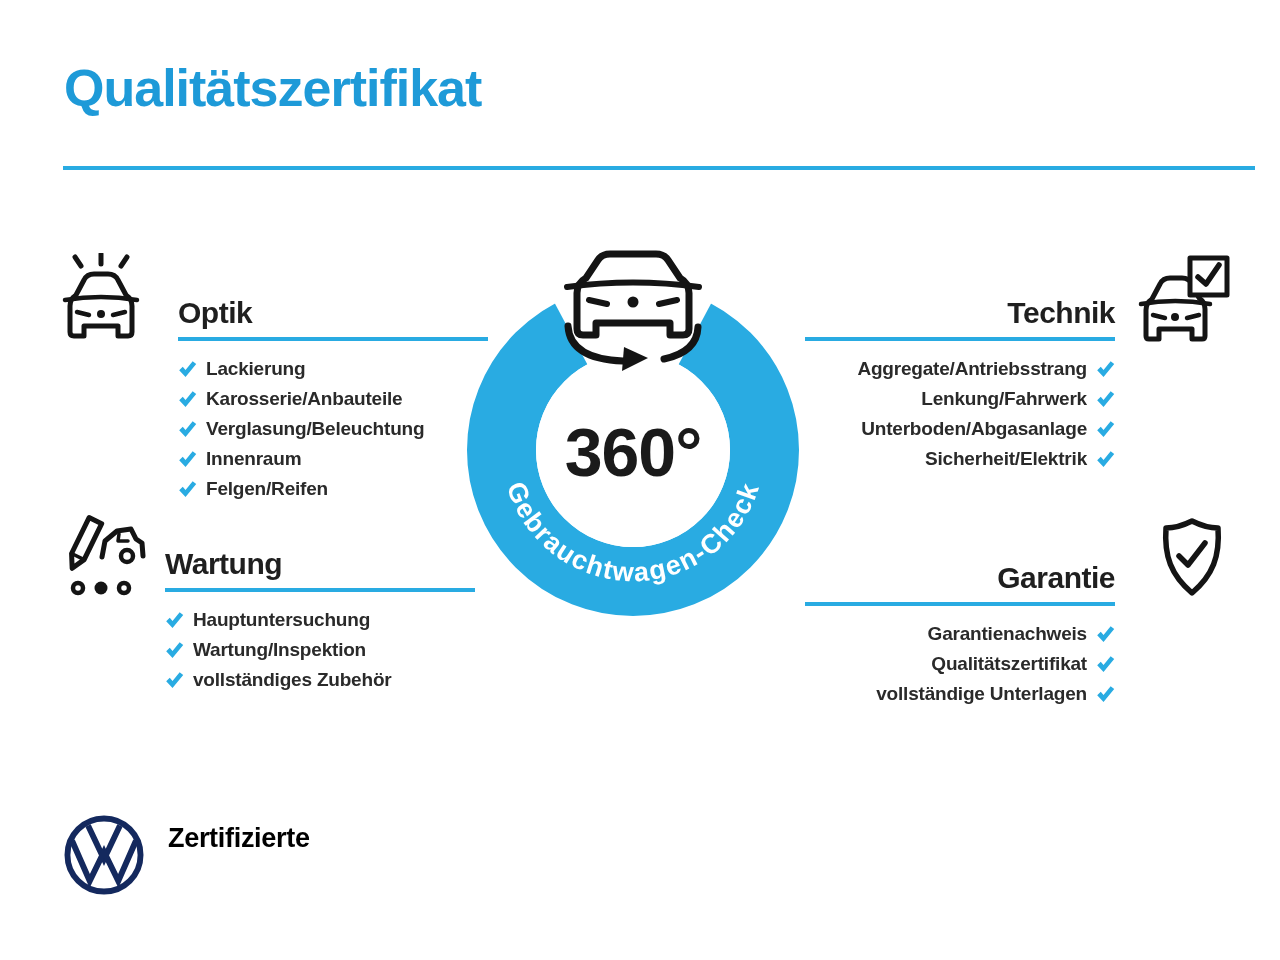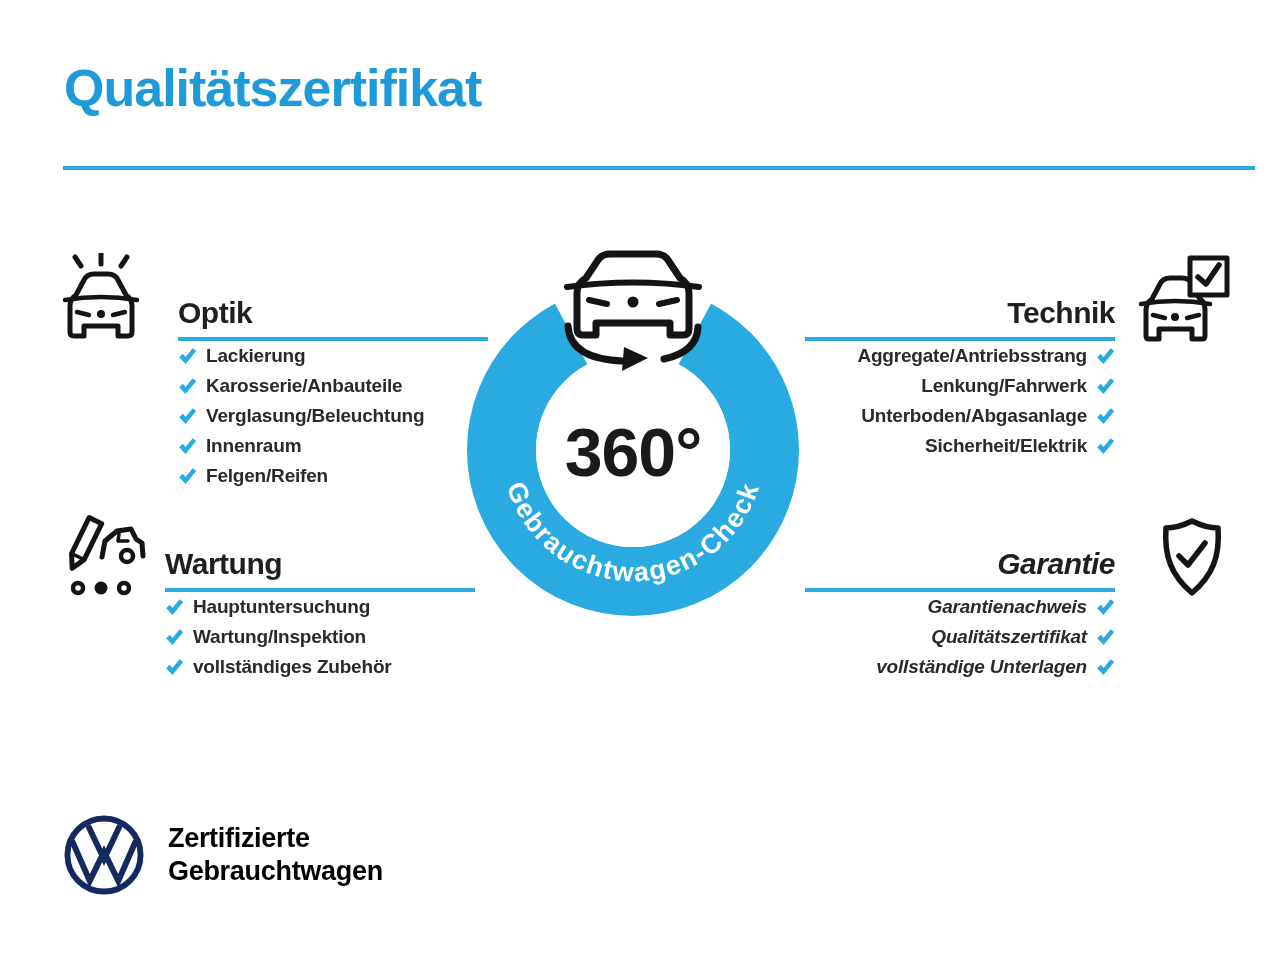--- a/index.html
+++ b/index.html
@@ -8,31 +8,31 @@
 
   .page-title { position:absolute; left:64px; top:58px; font-size:52px; font-weight:bold;
                 color:#1e9ad8; letter-spacing:-1px; }
   .title-rule { position:absolute; left:63px; top:166px; width:1192px; height:4px; background:#29abe2; }
 
   .icon { position:absolute; }
 
   .section { position:absolute; width:310px; }
   .sec-title { font-size:30px; font-weight:bold; color:#1f1f1f; letter-spacing:-0.5px; line-height:34px; }
   .sec-rule { height:4px; background:#29abe2; margin-top:7px; }
-  .items { }
+  .items { margin-top:13px; }
   .item { height:30px; display:flex; align-items:center; gap:9px;
           font-size:19px; font-weight:bold; color:#2a2a2a; letter-spacing:-0.2px; }
   .section.right .sec-title { text-align:right; }
   .section.right .item { justify-content:flex-end; }
   .check { display:inline-flex; flex:0 0 auto; }
 
   #sec-optik    { left:178px; top:296px; }
   #sec-wartung  { left:165px; top:547px; }
   #sec-technik  { left:805px; top:296px; }
-  #sec-garantie { left:805px; top:547px;font-style:italic; }
+  #sec-garantie { left:805px; top:561px; }
 
   #optik-icon    { left:56px;   top:253px; }
   #wartung-icon  { left:56px;   top:512px; }
   #technik-icon  { left:1138px; top:252px; }
   #garantie-icon { left:1148px; top:514px; }
 
   #badge { position:absolute; left:440px; top:230px; }
 
   .footer-logo { position:absolute; left:62px; top:813px; }
   .footer-text { position:absolute; left:168px; top:822px; font-size:27px; font-weight:bold;
@@ -251,16 +251,15 @@
     </div>
   </div>
 
   <svg class="footer-logo" width="84" height="84" viewBox="0 0 100 100" fill="none" stroke="#14295e">
     <circle cx="50" cy="50" r="43.5" stroke-width="7"></circle>
     <path stroke-width="7" d="M 31,15 L 50,55 L 69,15"></path>
     <path stroke-width="7" d="M 12,33 L 33,81 L 50,46 L 67,81 L 88,33"></path>
   </svg>
   <div class="footer-text">
     <div>Zertifizierte</div>
-    <div>Gebrauchtwagen</div>
   </div>
 
 </div>
 
 </body></html>

